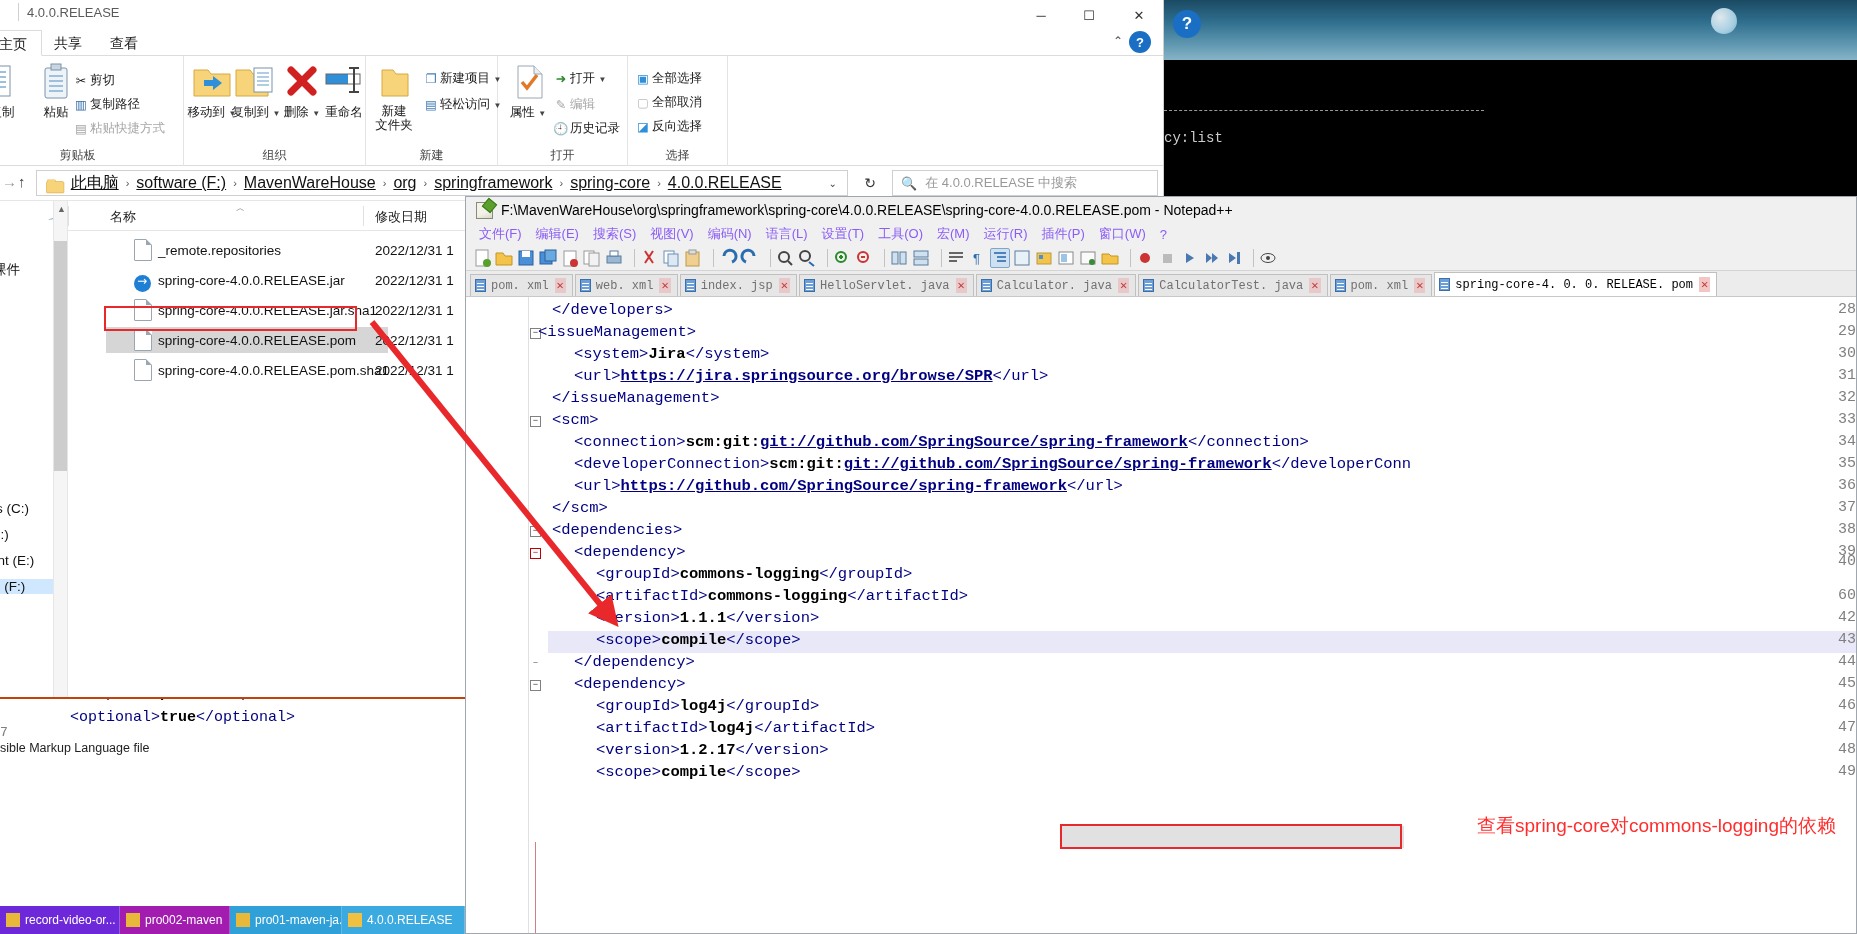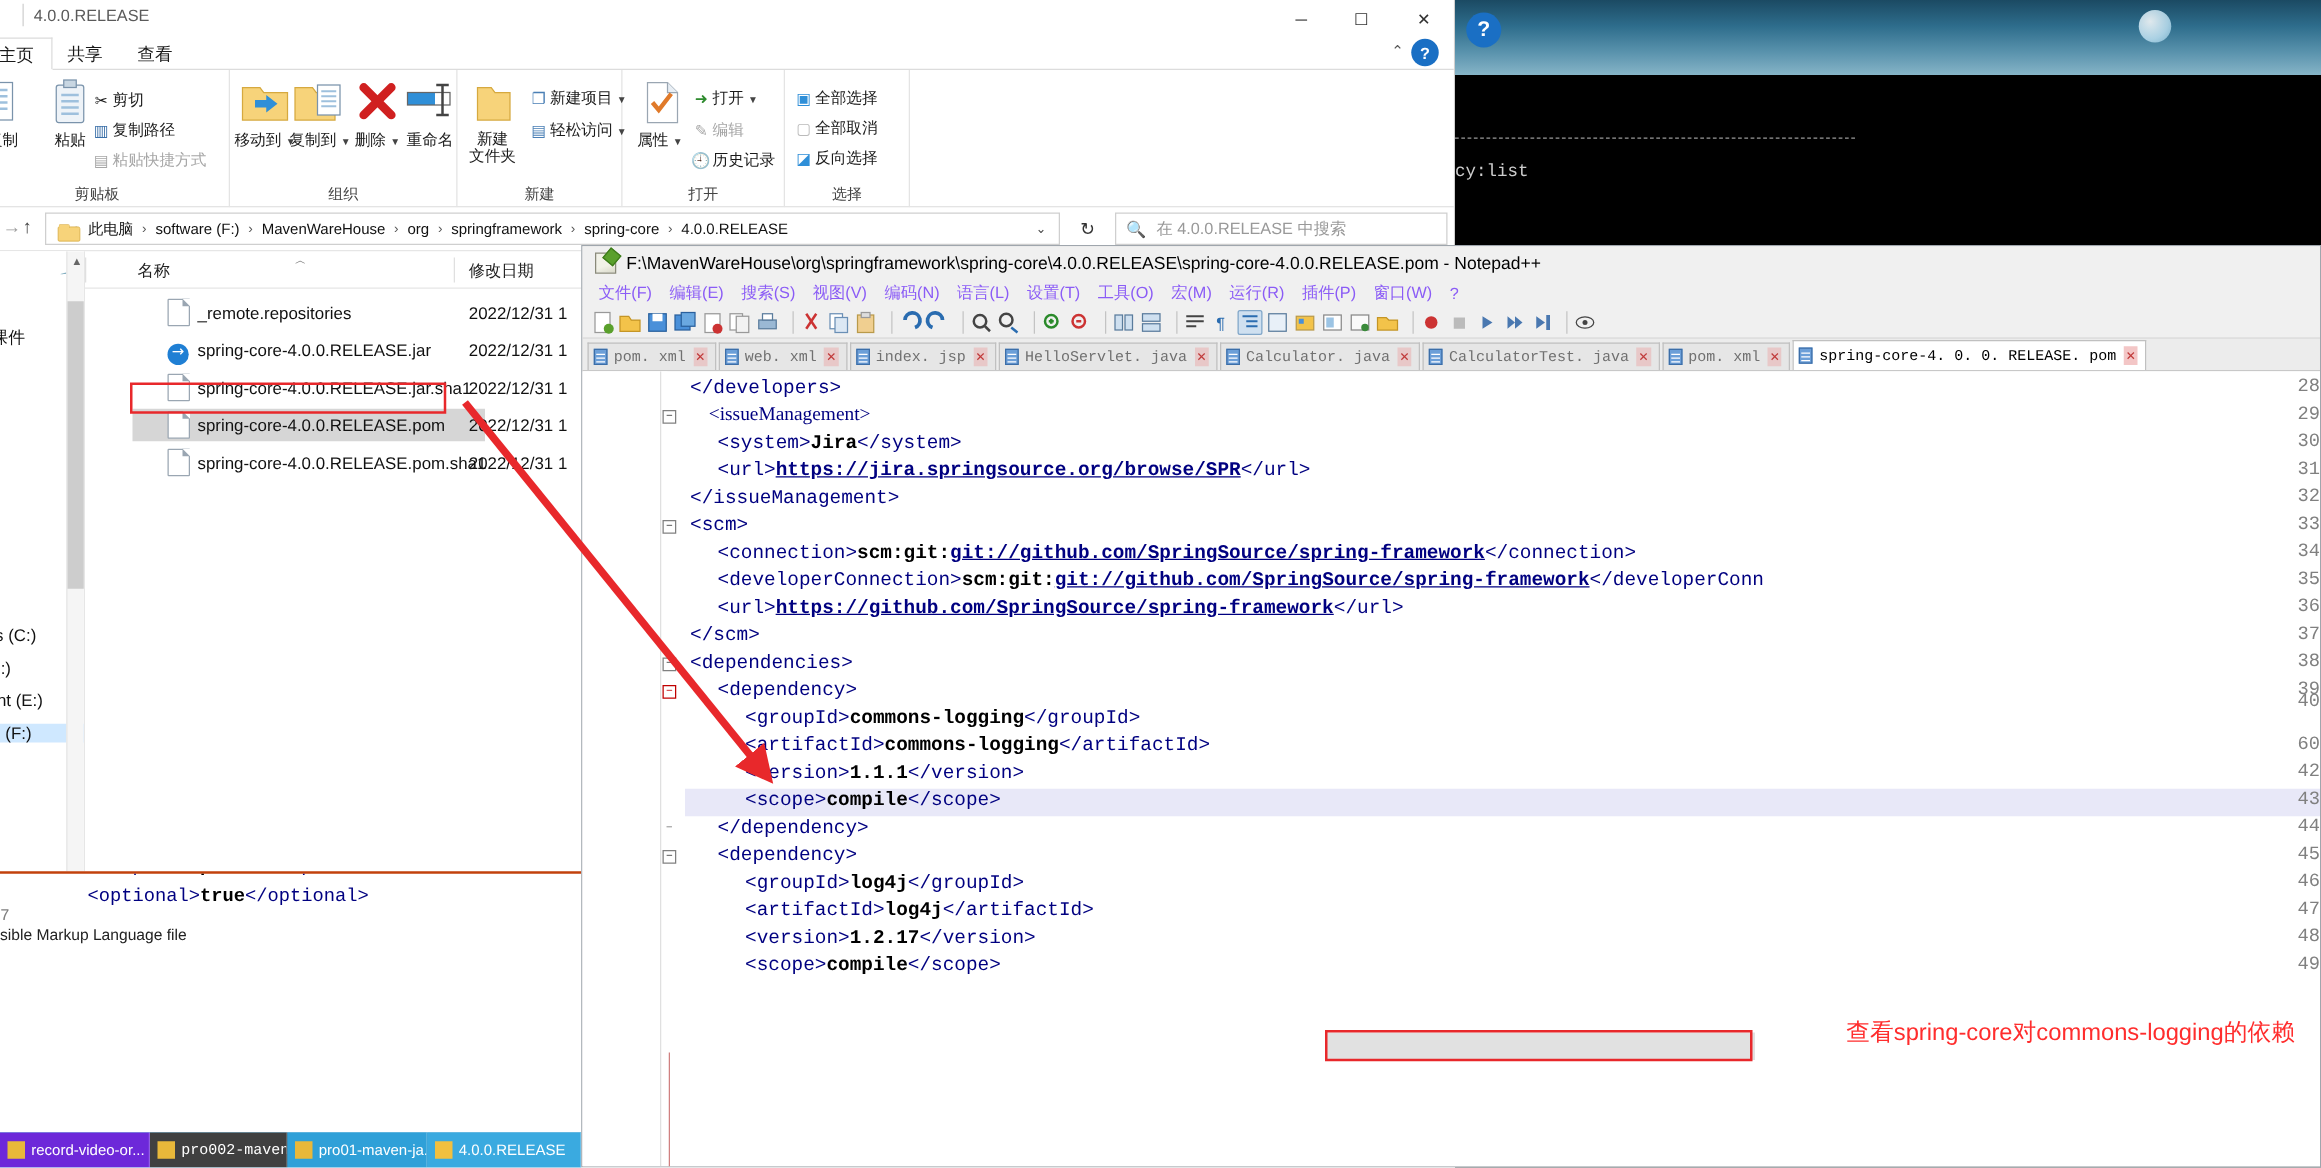--- a/index.html
+++ b/index.html
@@ -82,21 +82,21 @@
   .folder i:before { content:""; position:absolute; left:0; top:-4px; width:13px; height:4px; background:#f7d37a; border:1px solid #d6a93f; border-bottom:none; border-radius:2px 2px 0 0; }
 
   .doc-ic { display:inline-block; width:18px;height:22px; background:#fff; border:1px solid #9aa6b2; position:relative; border-radius:1px;}
   .doc-ic:before{content:"";position:absolute;right:-1px;top:-1px;border-width:0 6px 6px 0;border-style:solid;border-color:#fff #fff #9aa6b2 #9aa6b2;}
 
   
   #ex-addrrow { position:relative; height:34px; background:#ffffff; }
   #nav-back, #nav-fwd, #nav-up { position:absolute; top:7px; font-size:15px; color:#9a9a9a; }
   #nav-back{left:-14px;} #nav-fwd{left:2px;} #nav-up{left:18px; color:#444;}
   #addrbox { position:absolute; left:36px; top:4px; width:812px; height:26px; border:1px solid #cfcfcf; background:#fff; display:flex; align-items:center; padding:0 6px; }
-  .crumb { font-size:12px; color:#111; padding:0 2px; white-space:nowrap; }
+  .crumb { font-size:16px; color:#111; padding:0 2px; white-space:nowrap;text-decoration:underline; }
   .crumb-sep { font-size:11px; color:#555; padding:0 5px; }
   #addr-drop { margin-left:auto; font-size:10px; color:#444; padding-right:4px;}
   #refresh-btn { position:absolute; left:856px; top:4px; width:28px; height:26px; display:flex;align-items:center;justify-content:center;font-size:14px;color:#333; }
   #searchbox { position:absolute; left:892px; top:4px; width:266px; height:26px; border:1px solid #cfcfcf; background:#fff; display:flex; align-items:center; padding:0 8px; color:#999; font-size:13px;}
   #searchbox .mag{ margin-right:8px; color:#555; font-size:13px;}
 
   
   #ex-content { position:relative; height:556px; background:#fff; display:flex; border-top:1px solid #e6e6e6;}
   #ex-nav { width:68px; position:relative; border-right:1px solid #e6e6e6; overflow:hidden; background:#fff;}
   .navitem { position:absolute; left:-40px; white-space:nowrap; font-size:13.5px; color:#111; }
@@ -138,21 +138,21 @@
   #behind-code{ position:absolute; left:70px; top:-14px; font-family:"Liberation Mono", monospace; font-size:15px; color:#000080; white-space:nowrap;}
   #behind-code b{ color:#000; }
   #behind-ln{ position:absolute; left:0; top:26px; font-family:"Liberation Mono", monospace; font-size:13px; color:#808080;}
   #behind-status{ position:absolute; left:0; top:42px; font-size:12.5px; color:#222;}
 
   
   #taskbar { position:absolute; left:0; bottom:0; width:465px; height:28px; background:#1d8fc9; display:flex; align-items:center; }
   .task { height:28px; display:flex; align-items:center; padding:0 6px; font-size:12px; color:#fff; white-space:nowrap; overflow:hidden; border-right:1px solid rgba(255,255,255,.25);}
   .task .tic{ width:14px;height:14px; margin-right:5px; flex:none; display:inline-block; }
   .task.t1{ width:120px; background:#6d28d9; }
-  .task.t2{ width:110px; background:#404040;font-family:Liberation Mono, monospace; }
+  .task.t2{ width:110px; background:#a21caf; }
   .task.t3{ width:112px; background:#2fa0d8; }
   .task.t4{ width:123px; background:#3aaae0; }
 
   
   #npp {
     position:absolute; left:465px; top:196px; width:1392px; height:738px;
     background:#f0f0f0; border:1px solid #9fa6ad;
   }
   #npp-title { position:relative; height:26px; background:#f0f0f0; display:flex; align-items:center; padding-left:10px; }
   #npp-icon { width:17px;height:17px; margin-right:8px; position:relative; display:inline-block;
@@ -714,21 +714,21 @@
 
   <div id="npp-editor">
     <div id="gutter"></div>
     <div id="gutter-line"></div>
     <div id="fold-vline"></div>
     <div id="code-container">
         <div class="lnum" style="top: 4px;">28</div>
         <div class="codeline" style="top: 4px; left: 86px;">&lt;/developers&gt;</div>
         <div class="lnum" style="top: 26px;">29</div>
         <div class="fold-box" style="top: 31px;">−</div>
-        <div class="codeline" style="top: 26px; left: 101px; font-family: Liberation Serif, serif;">&lt;issueManagement&gt;</div>
+        <div class="codeline" style="top: 26px; left: 72px;">&lt;issueManagement&gt;</div>
         <div class="lnum" style="top: 48px;">30</div>
         <div class="codeline" style="top: 48px; left: 108px;">&lt;system&gt;<span class="v">Jira</span>&lt;/system&gt;</div>
         <div class="lnum" style="top: 70px;">31</div>
         <div class="codeline" style="top: 70px; left: 108px;">&lt;url&gt;<span class="lnk">https://jira.springsource.org/browse/SPR</span>&lt;/url&gt;</div>
         <div class="lnum" style="top: 92px;">32</div>
         <div class="codeline" style="top: 92px; left: 86px;">&lt;/issueManagement&gt;</div>
         <div class="lnum" style="top: 114px;">33</div>
         <div class="fold-box" style="top: 119px;">−</div>
         <div class="codeline" style="top: 114px; left: 86px;">&lt;scm&gt;</div>
         <div class="lnum" style="top: 136px;">34</div>

